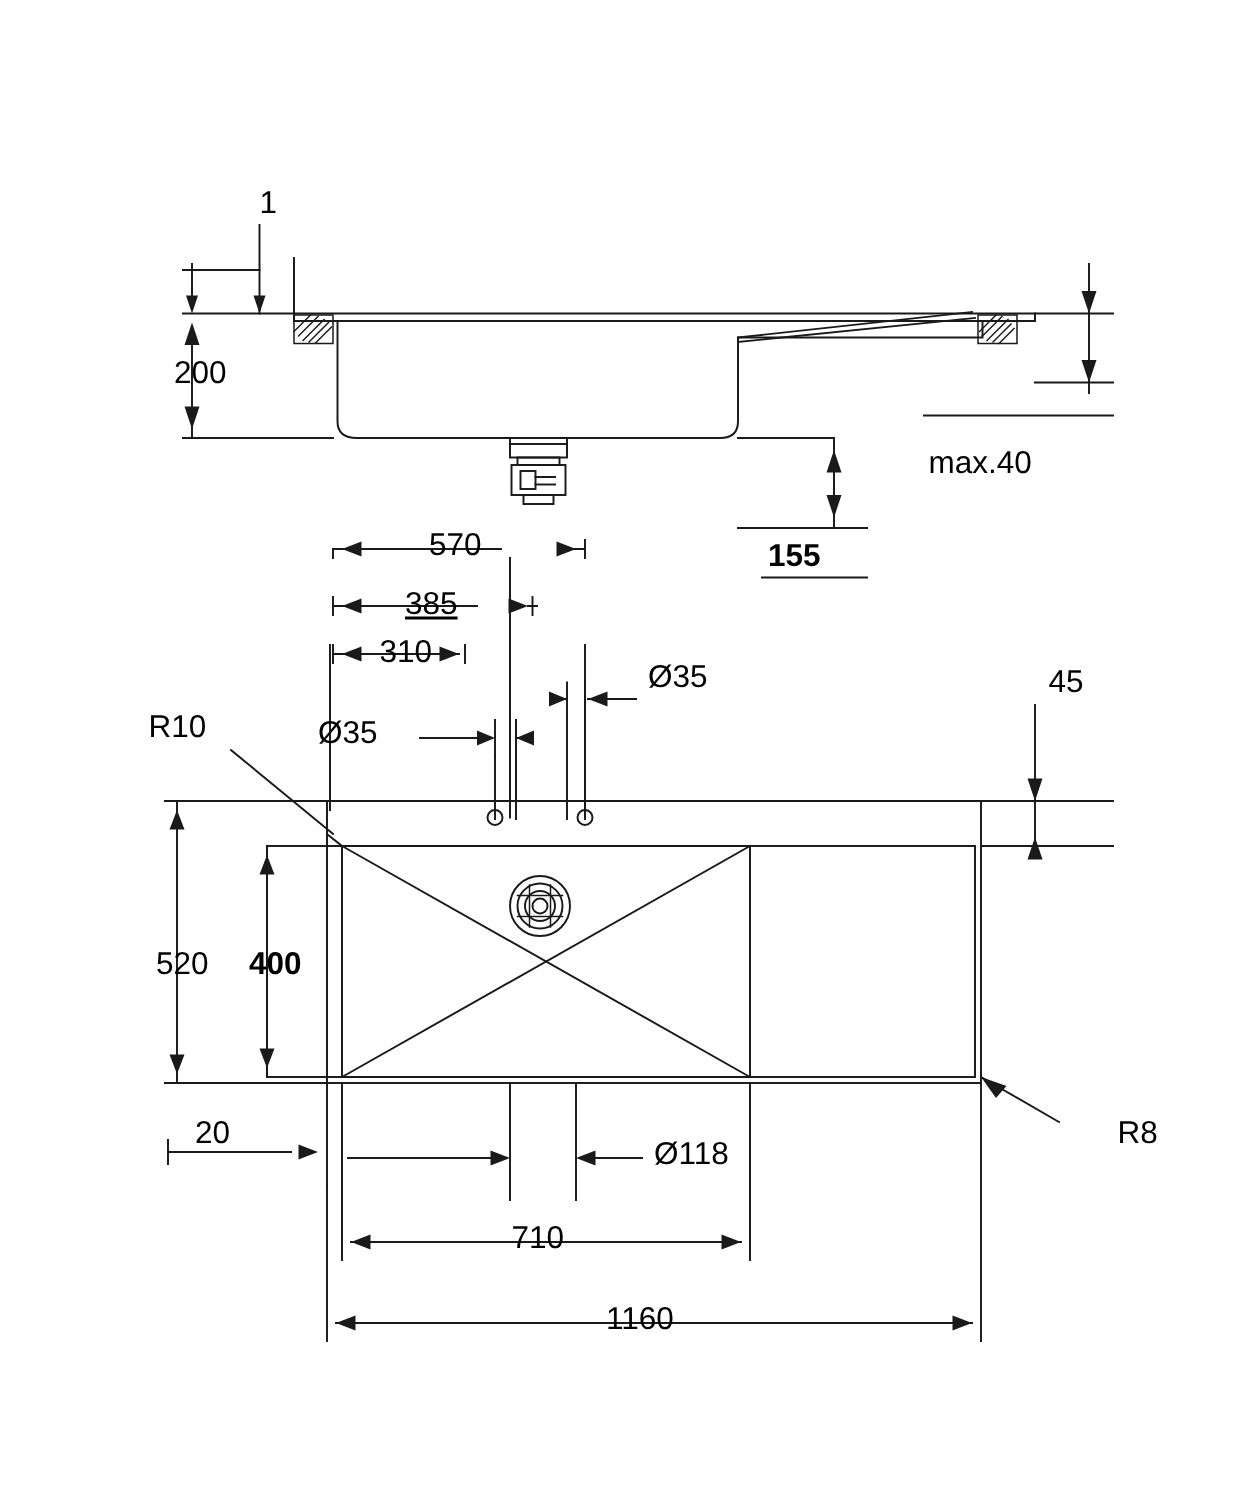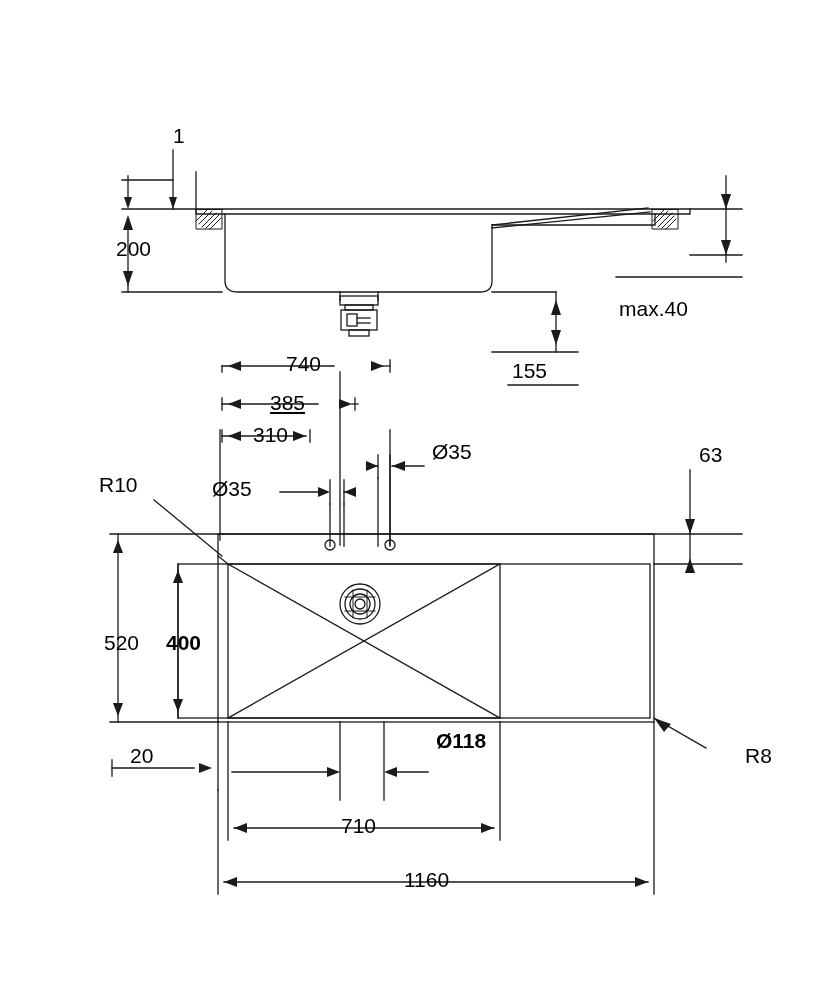--- a/index.html
+++ b/index.html
@@ -216,35 +216,35 @@
       <line x1="654" y1="722" x2="654" y2="894"></line>
       <line x1="224" y1="882" x2="648" y2="882"></line>
       <path d="M 224 882 L 237 877 L 237 887 Z" fill="#1a1a1a" stroke="none"></path>
       <path d="M 648 882 L 635 877 L 635 887 Z" fill="#1a1a1a" stroke="none"></path>
     </g>
   </svg>
 
   <div class="lbl" style="left:173px; top:125px;">1</div>
   <div class="lbl" style="left:116px; top:238px;">200</div>
   <div class="lbl" style="left:619px; top:254px;margin-top:44px;">max.40</div>
-  <div class="lbl" style="left:512px; top:360px;">155</div>
-
-  <div class="lbl" style="left:286px; top:353px;">740</div>
+  <div class="lbl" style="left:512px; top:360px;font-weight:bold;">155</div>
+
+  <div class="lbl" style="left:286px; top:353px;">570</div>
   <div class="lbl" style="left:270px; top:392px;text-decoration:underline;">385</div>
   <div class="lbl" style="left:253px; top:424px;">310</div>
 
   <div class="lbl" style="left:432px; top:441px;">Ø35</div>
   <div class="lbl" style="left:212px; top:478px;">Ø35</div>
 
   <div class="lbl" style="left:99px; top:474px;">R10</div>
-  <div class="lbl" style="left:699px; top:444px;">63</div>
+  <div class="lbl" style="left:699px; top:444px;">45</div>
 
   <div class="lbl" style="left:104px; top:632px;">520</div>
   <div class="lbl" style="left:166px; top:632px;font-weight:bold;">400</div>
 
   <div class="lbl" style="left:130px; top:745px;">20</div>
-  <div class="lbl" style="left:436px; top:730px;font-weight:bold;">Ø118</div>
+  <div class="lbl" style="left:436px; top:759px;">Ø118</div>
   <div class="lbl" style="left:713px; top:745px;margin-left:32px;">R8</div>
 
   <div class="lbl" style="left:341px; top:815px;">710</div>
   <div class="lbl" style="left:404px; top:869px;">1160</div>
 
 </div>
 
 </body></html>

